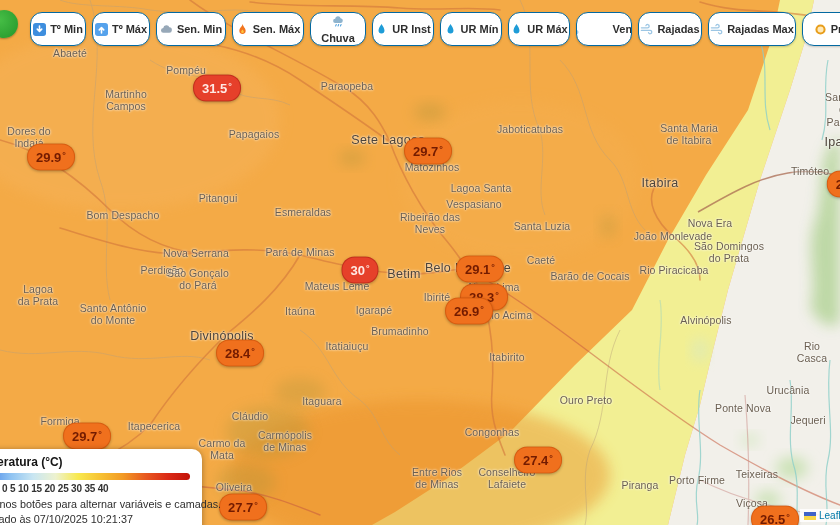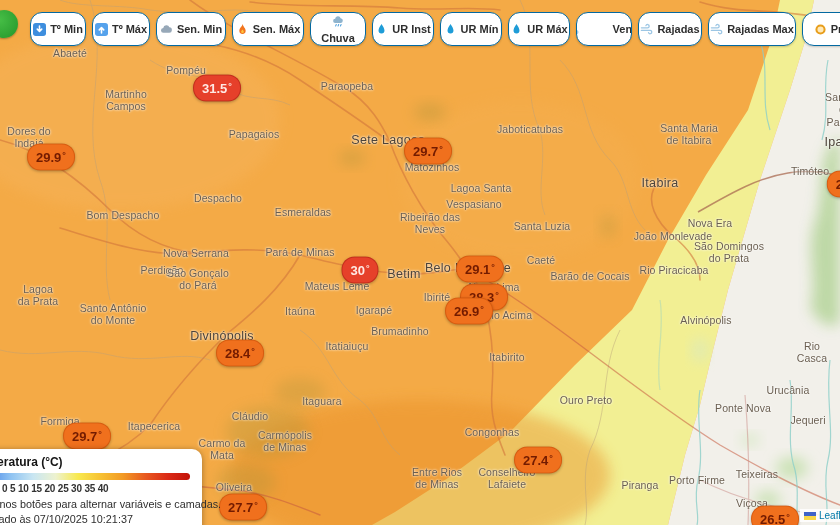--- a/index.html
+++ b/index.html
@@ -133,21 +133,21 @@
       <div class="city" style="left: 347px; top: 86px;">Paraopeba</div>
       <div class="city major" style="left: 388px; top: 140px;">Sete Lagoas</div>
       <div class="city" style="left: 432px; top: 167px;">Matozinhos</div>
       <div class="city" style="left: 530px; top: 129px;">Jaboticatubas</div>
       <div class="city" style="left: 481px; top: 188px;">Lagoa Santa</div>
       <div class="city" style="left: 474px; top: 204px;">Vespasiano</div>
       <div class="city" style="left: 430px; top: 223px;">Ribeirão das
 Neves</div>
       <div class="city" style="left: 494px; top: 226px; margin-left: 48px;">Santa Luzia</div>
       <div class="city" style="left: 303px; top: 212px;">Esmeraldas</div>
-      <div class="city" style="left: 218px; top: 198px;">Despacho</div>
+      <div class="city" style="left: 218px; top: 198px;">Pitangui</div>
       <div class="city" style="left: 123px; top: 215px;">Bom Despacho</div>
       <div class="city" style="left: 196px; top: 253px;">Nova Serrana</div>
       <div class="city" style="left: 300px; top: 252px;">Pará de Minas</div>
       <div class="city" style="left: 162px; top: 270px;">Perdigão</div>
       <div class="city" style="left: 198px; top: 279px;">São Gonçalo
 do Pará</div>
       <div class="city" style="left: 38px; top: 295px;">Lagoa
 da Prata</div>
       <div class="city" style="left: 113px; top: 314px;">Santo Antônio
 do Monte</div>

